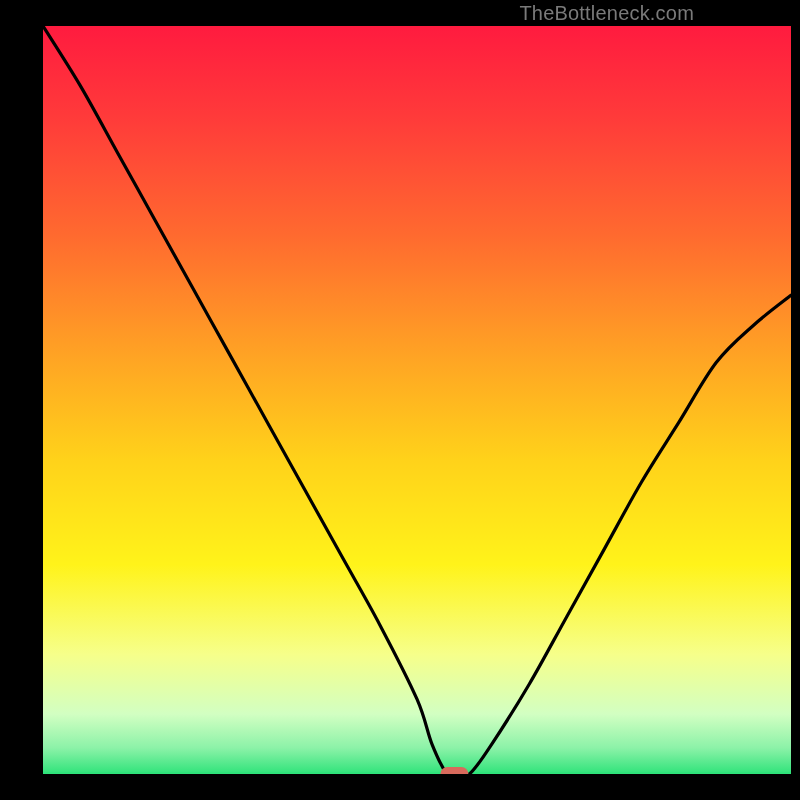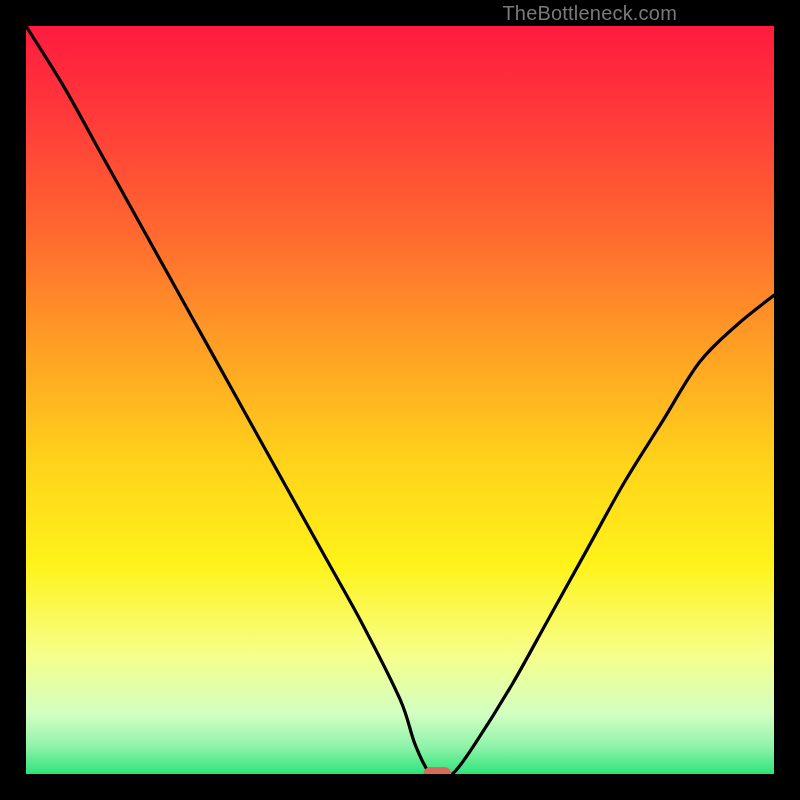--- a/index.html
+++ b/index.html
@@ -6,21 +6,21 @@
     margin: 0;
     padding: 0;
     width: 800px;
     height: 800px;
     overflow: hidden;
     background: #000;
     font-family: Arial, Helvetica, sans-serif;
   }
   .frame {
     position: absolute;
-    left: 0;
+    left: 17px;
     top: 0;
     width: 668px;
     height: 800px;
     background: #000;
     padding-left: 17px;
   }
   .watermark {
     position: absolute;
     top: 2px;
     right: 8px;

